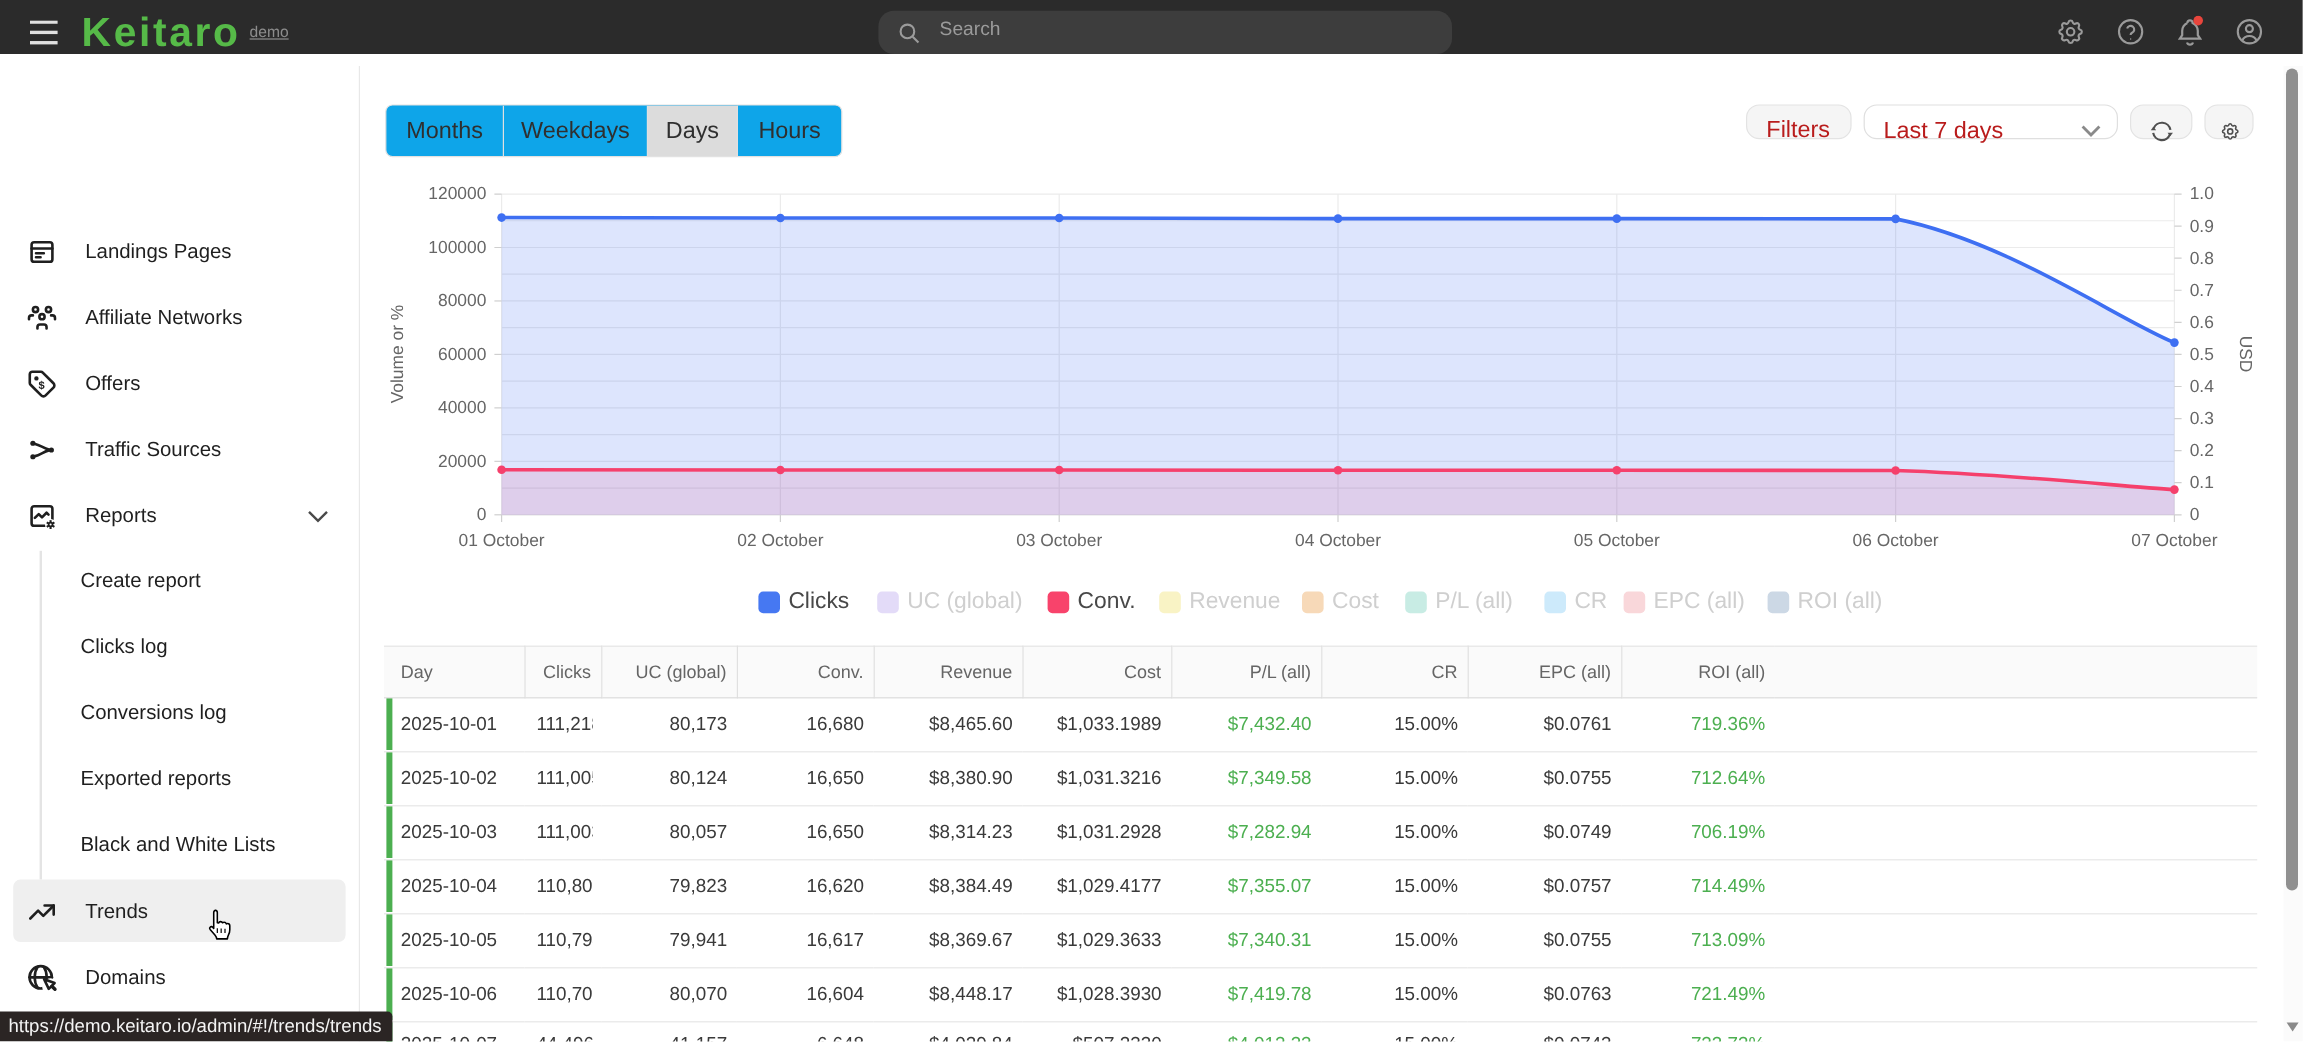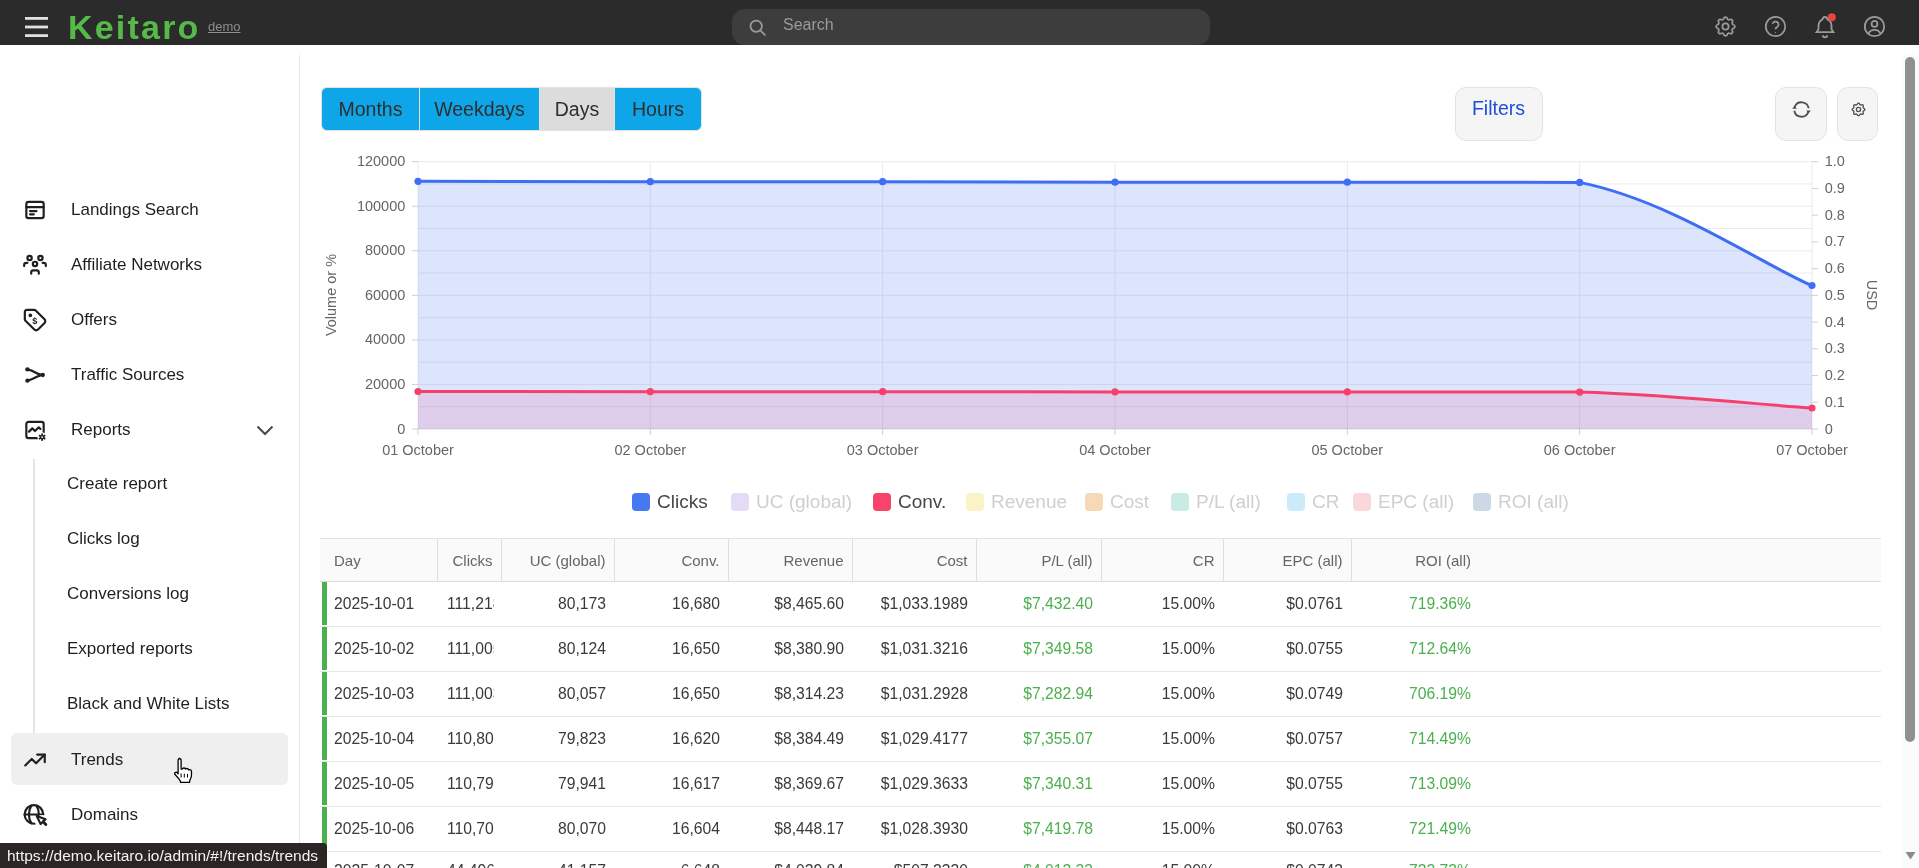--- a/index.html
+++ b/index.html
@@ -22,21 +22,21 @@
 .sub { position:absolute; left:67px; font-size:17px; color:#1f1f1f; white-space:nowrap; }
 #vline { position:absolute; left:33px; top:404px; width:2px; height:274px; background:#e4e4e4; }
 #trends-hl { position:absolute; left:11px; top:678px; width:277px; height:52px; background:#efefef; border-radius:6px; }
 
 
 #main { position:absolute; left:300px; top:55px; width:1603px; height:813px; background:#fff; }
 .tabbar { position:absolute; left:21px; top:32px; height:44px; display:flex; background:#0ea5e9; border:1px solid #e2e2e2; border-radius:6px; overflow:hidden; }
 .tab { height:42px; line-height:42px; font-size:19.5px; color:#2f2f2f; text-align:center; border-right:1px solid #e0e0e0; }
 .tab:last-child { border-right:none; }
 .tab.sel { background:#dcdcdc; }
-.btn { position:absolute; top:32px; height:54px; background:#f5f5f5; border:1px solid #e3e3e3; border-radius:11px; font-size:19.5px; color:#1d4ed8; }
+.btn { position:absolute; top:32px; height:29px; background:#f5f5f5; border:1px solid #e3e3e3; border-radius:11px; font-size:19.5px; color:#b91c1c; }
 
 
 #tbl { position:absolute; left:20px; top:483px; width:1561px; }
 #tbl table { border-collapse:collapse; table-layout:fixed; width:1561px; }
 #tbl th { height:43px; background:#fafafa; border-right:1px solid #e0e0e0; border-top:1px solid #e4e4e4; border-bottom:1px solid #dcdcdc; font-weight:normal; font-size:15px; color:#656565; text-align:right; padding-right:8px; }
 #tbl th.l { text-align:left; padding-left:14px; }
 #tbl th.nb { border-right:none; }
 #tbl td { height:45px; border-bottom:1px solid #e7e7e7; font-size:15.7px; color:#3a3a3a; text-align:right; padding-right:8px; white-space:nowrap; }
 #tbl td.day { text-align:left; padding-left:14px; position:relative; }
 #tbl td.day::before { content:""; position:absolute; left:2px; top:0; bottom:1px; width:5px; background:#4caf50; }
@@ -101,21 +101,21 @@
 </div>
 
 <div id="sidebar">
   <div id="vline"></div>
   <div id="trends-hl"></div>
   <div class="mi" style="top:127px">
     <svg class="ic" width="26" height="26" viewBox="0 0 24 24" fill="none" stroke="#1f1f1f" stroke-width="2" stroke-linecap="round" stroke-linejoin="round">
       <rect x="4" y="4.5" width="16" height="15" rx="2"></rect>
           <path d="M4 9.3h16M7.4 13h6M7.4 16h3.5"></path>
     </svg>
-    <div class="txt">Landings Search</div>
+    <div class="txt">Landings Pages</div>
   </div>
   <div class="mi" style="top:182px">
     <svg class="ic" width="26" height="26" viewBox="0 0 24 24" fill="none" stroke="#1f1f1f" stroke-width="2" stroke-linecap="round" stroke-linejoin="round">
       <circle cx="12" cy="11" r="2"></circle>
           <path d="M8.5 20v-1a2 2 0 0 1 2-2h3a2 2 0 0 1 2 2v1"></path>
       <circle cx="17" cy="5.5" r="2"></circle>
           <path d="M19 10h1a2 2 0 0 1 2 2v1"></path>
       <circle cx="7" cy="5.5" r="2"></circle>
           <path d="M2 13v-1a2 2 0 0 1 2-2h1"></path>
     </svg>
@@ -196,20 +196,26 @@
 </div>
 
 <div id="main">
   <div class="tabbar">
     <div class="tab" style="width:98px">Months</div>
     <div class="tab" style="width:120px">Weekdays</div>
     <div class="tab sel" style="width:75px">Days</div>
     <div class="tab" style="width:86px">Hours</div>
   </div>
   <div class="btn" style="left:1154.5px;width:88px;text-align:center;line-height:41px;">Filters</div>
+  <div class="btn" style="left:1252.6px;width:212px;background:#fff;border-color:#dfdfdf;">
+    <span style="position:absolute;left:16px;top:10px;">Last 7 days</span>
+    <svg class="abs" style="left:180px;top:16px" width="17" height="11" viewBox="0 0 17 11" fill="none" stroke="#8a8a8a" stroke-width="2.4">
+      <path d="M1.5 1.5 L8.5 8.5 L15.5 1.5"></path>
+    </svg>
+  </div>
   <div class="btn" style="left:1475.4px;width:52px;">
     <svg class="abs" style="left:14px;top:10px" width="23" height="23" viewBox="0 0 24 24" fill="none" stroke="#4f4f4f" stroke-width="1.9">
       <path d="M4.9 9.4 A7.6 7.6 0 0 1 19.5 10.7"></path>
       <path d="M19.1 14.6 A7.6 7.6 0 0 1 4.5 13.3"></path>
       <path d="M4.7 7.9 L2.4 11.1 L7.1 11.1 Z" fill="#4f4f4f" stroke="none"></path>
       <path d="M19.3 16.3 L17 13.1 L21.7 13.1 Z" fill="#4f4f4f" stroke="none"></path>
     </svg>
   </div>
   <div class="btn" style="left:1536.5px;width:41px;">
     <svg class="abs" style="left:12px;top:13px" width="17" height="17" viewBox="0 0 24 24" fill="none" stroke="#4f4f4f" stroke-width="1.9">

